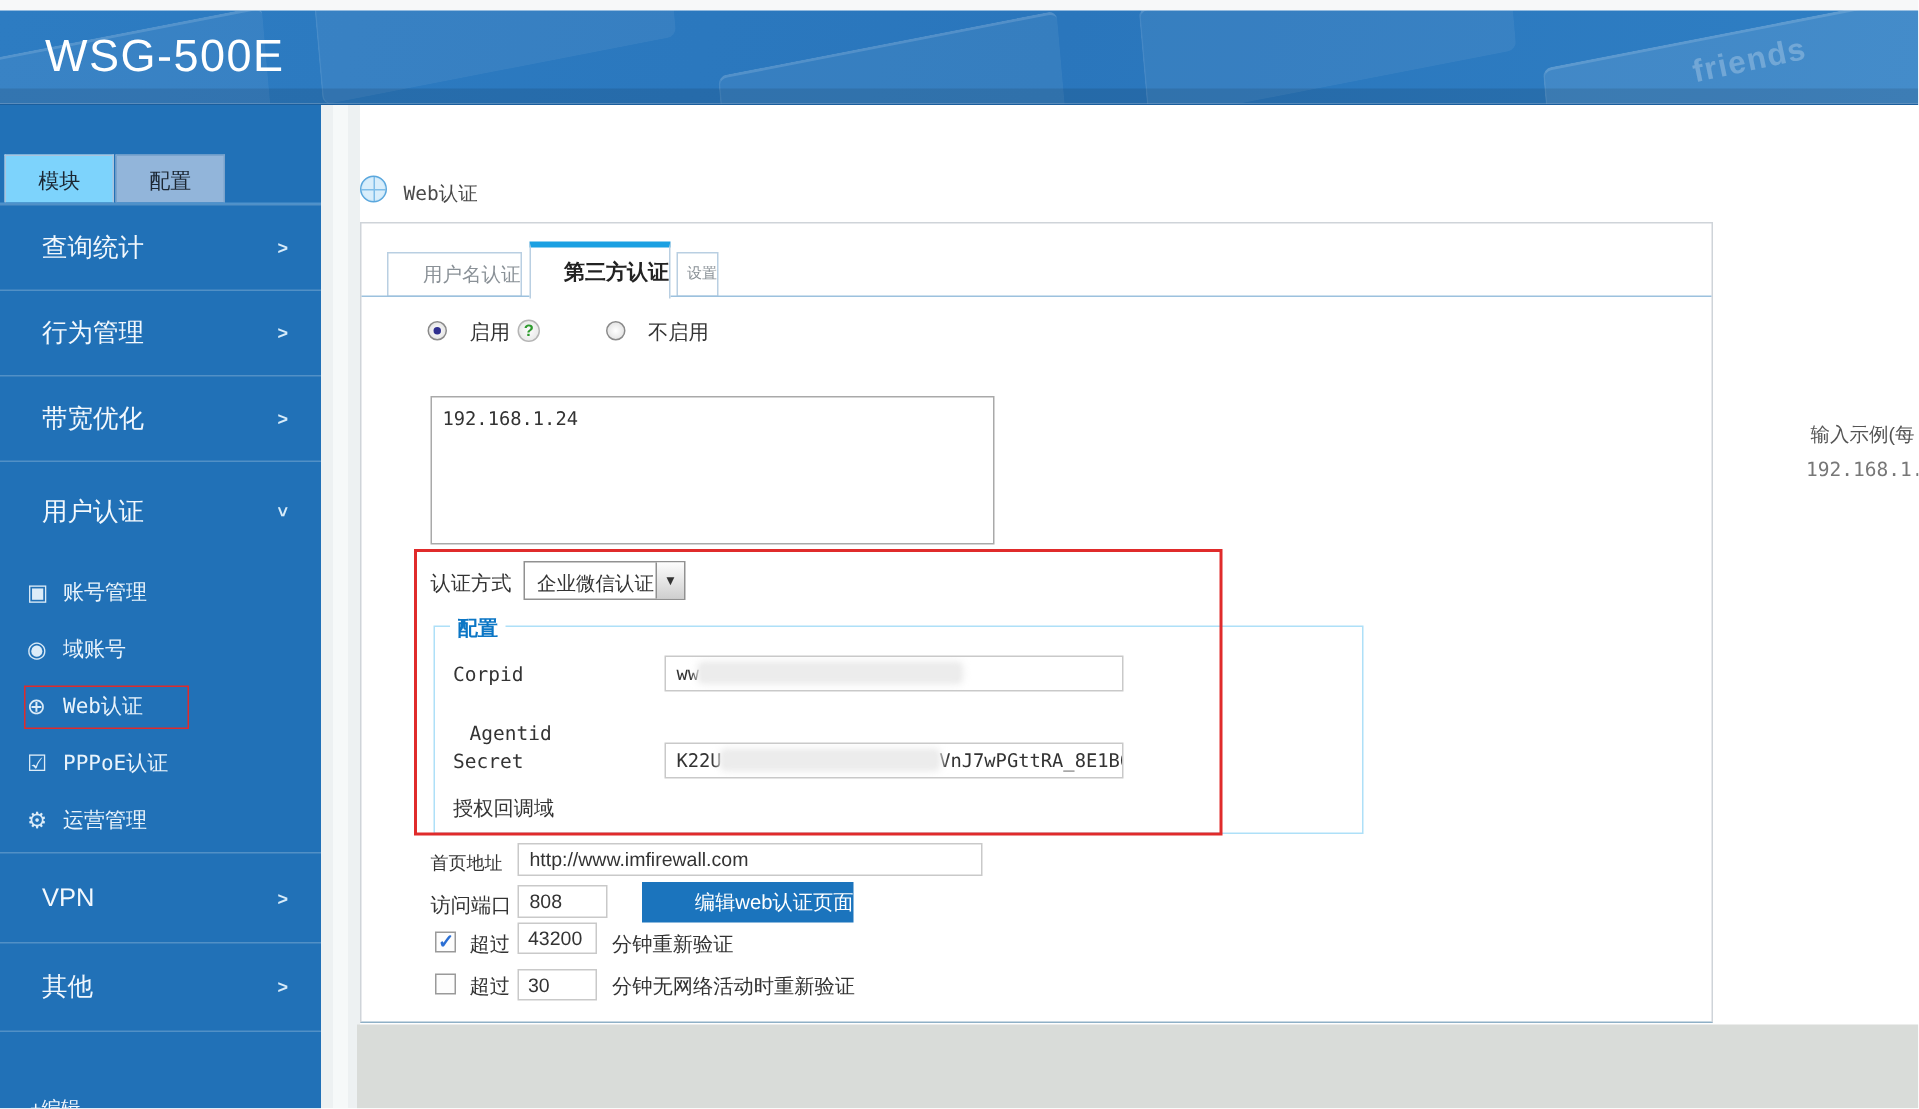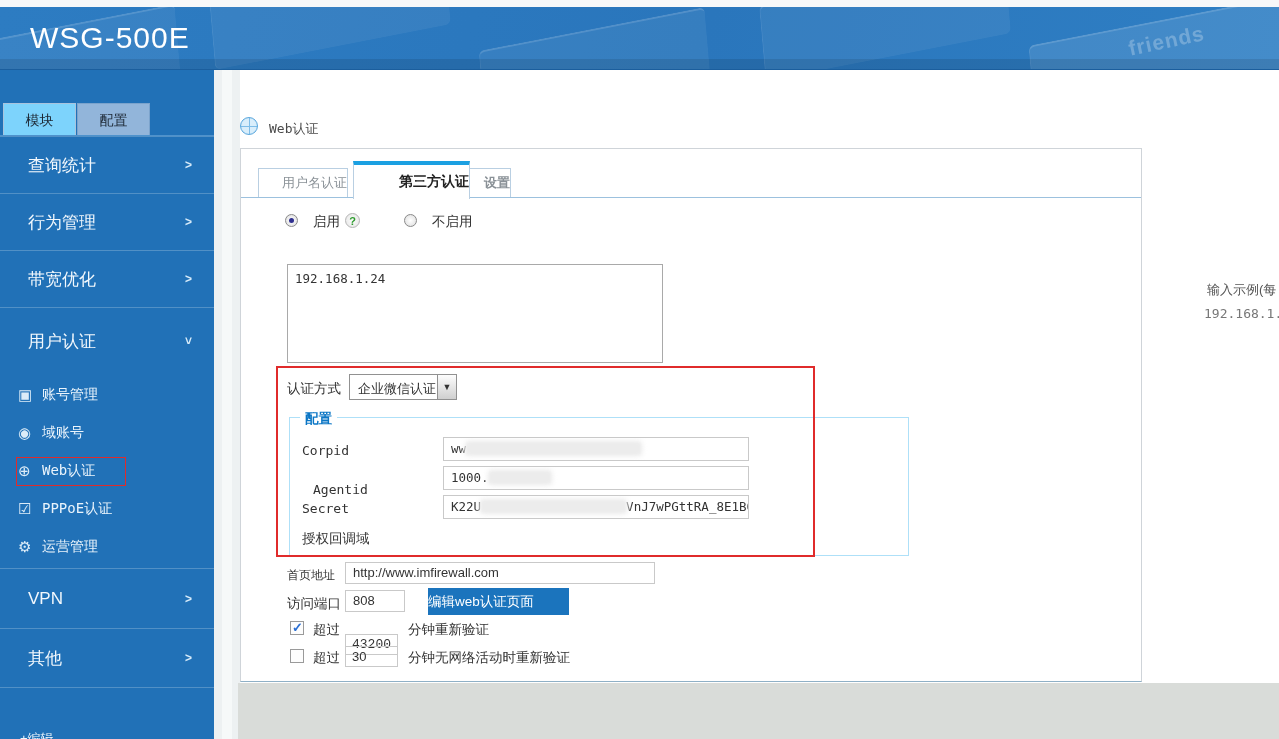--- a/index.html
+++ b/index.html
@@ -45,22 +45,22 @@
       radial-gradient(circle at 50% 50%, #d9eefb 0 60%, #a8d5f2 100%);
   }
   #breadcrumb-label { left:269px; top:120px; font-size:13px; color:#4a4a4a; font-family:"DejaVu Sans Mono","Liberation Sans",sans-serif; }
 
   #panel { left:240px; top:148px; width:902px; height:534px; background:#fff; border:1px solid #cfd4d9; border-bottom:1px solid #8fb0c6; }
 
   
   #tabstrip-line { left:241px; top:197px; width:900px; height:1px; background:#9cc1de; z-index:2; }
   .ptab { position:absolute; background:#ffffff; text-align:right; cursor:pointer; }
   #tab-user { left:258px; top:168px; width:90px; height:30px; border:1px solid #b9cfe2; line-height:28px; font-size:13px; color:#8a9197; z-index:1; }
-  #tab-third { left:353px; top:161px; width:117px; height:38px; border:1px solid #b9cfe2; border-top:4px solid #1ba0e2; border-bottom:none; line-height:32px; font-size:14px; font-weight:bold; color:#222; z-index:3; }
-  #tab-settings { left:451px; top:168px; width:60px; height:30px; border:1px solid #b9cfe2; line-height:28px; font-size:13px; color:#8a9197; z-index:1;font-weight:bold; }
+  #tab-third { left:353px; top:161px; width:94px; height:38px; border:1px solid #b9cfe2; border-top:4px solid #1ba0e2; border-bottom:none; line-height:32px; font-size:14px; font-weight:bold; color:#222; z-index:3; }
+  #tab-settings { left:451px; top:168px; width:28px; height:30px; border:1px solid #b9cfe2; line-height:28px; font-size:10px; color:#8a9197; z-index:1; }
 
   
   .radio { position:absolute; width:13px; height:13px; border-radius:50%; border:1px solid #8a8a8a; background:radial-gradient(#ffffff,#dcdcdc); cursor:pointer; }
   .radio.sel::after { content:""; position:absolute; left:3px; top:3px; width:5px; height:5px; border-radius:50%; background:#2f2f8f; }
   #radio-enable { left:285px; top:214px; }
   #radio-disable { left:404px; top:214px; }
   #lbl-enable { left:313px; top:213px; font-size:13.5px; color:#333; }
   #lbl-disable { left:432px; top:213px; font-size:13.5px; color:#333; }
   #help-icon { left:345px; top:213px; width:15px; height:15px; border-radius:50%; border:1px solid #b5b5b5; background:radial-gradient(#fdfdfd,#e3e3e3); color:#2d9a2d; font-size:11px; font-weight:bold; text-align:center; line-height:15px; cursor:pointer; }
 
@@ -84,21 +84,21 @@
   .f-input { position:absolute; left:443px; width:306px; height:24px; border:1px solid #c9c9c9; background:#fff; font-size:12.5px; color:#333; line-height:22px; padding-left:7px; white-space:nowrap; overflow:hidden; font-family:"DejaVu Sans Mono", monospace; }
   .redact { display:inline-block; height:13px; border-radius:3px; background:#ececec; box-shadow:0 0 4px 2px #f2f2f2; filter:blur(1.5px); vertical-align:-2px; }
 
   #red-box { left:276px; top:366px; width:539px; height:191px; border:2px solid #e02b2b; pointer-events:none; z-index:5; }
 
   
   #home-label { left:287px; top:567px; font-size:12px; color:#333; }
   #home-input { left:345px; top:562px; width:310px; height:22px; border:1px solid #c9c9c9; font-size:13px; color:#333; line-height:20px; padding-left:7px; }
   #port-label { left:287px; top:595px; font-size:13.5px; color:#333; }
   #port-input { left:345px; top:590px; width:60px; height:22px; border:1px solid #c9c9c9; font-size:13px; color:#333; line-height:20px; padding-left:7px; }
-  #edit-web-btn { left:428px; top:588px; width:141px; height:27px; background:#1b74bd; color:#ffffff; font-size:13.5px; text-align:left; line-height:27px; cursor:pointer; }
+  #edit-web-btn { left:428px; top:588px; width:141px; height:27px; background:#1b74bd; color:#ffffff; font-size:13.5px; text-align:right; line-height:27px; cursor:pointer; }
 
   .checkbox { position:absolute; width:14px; height:14px; border:1px solid #9a9a9a; background:#fdfdfd; cursor:pointer; }
   .checkbox.on::after { content:"\2713"; position:absolute; left:1px; top:-2px; color:#2b6fd4; font-size:13px; font-weight:bold; }
   #chk1 { left:290px; top:621px; }
   #chk2 { left:290px; top:649px; }
   .to-label { position:absolute; font-size:13.5px; color:#333; }
   .to-input { position:absolute; left:345px; width:53px; height:21px; border:1px solid #c9c9c9; font-size:13px; color:#333; line-height:19px; padding-left:6px; }
 </style>
 </head>
 <body>
@@ -207,38 +207,37 @@
     <span class="dd">▼</span>
   </div>
 
   <div class="abs" id="config-fieldset"></div>
   <div class="abs" id="config-legend">配置</div>
 
   <div class="f-label" style="top:443px;">Corpid</div>
   <div class="f-input" style="top:437px;"><span>ww</span><span class="redact" style="width:175px;"></span></div>
 
   <div class="f-label" style="top:482px;margin-left:11px;">Agentid</div>
-  <div class="f-input" style="top:466px;"><span>1000.</span><span class="redact" style="width:62px;"></span></div>
 
   <div class="f-label" style="top:501px;">Secret</div>
   <div class="f-input" style="top:495px;"><span>K22U</span><span class="redact" style="width:145px;"></span><span>VnJ7wPGttRA_8E1B0</span></div>
 
   <div class="f-label cjk" style="top:530px;">授权回调域</div>
 
   <div class="abs" id="red-box"></div>
 
   <div class="abs" id="home-label">首页地址</div>
   <div class="abs" id="home-input">http://www.imfirewall.com</div>
   <div class="abs" id="port-label">访问端口</div>
   <div class="abs" id="port-input">808</div>
   <div class="abs" id="edit-web-btn">编辑web认证页面</div>
 
   <div class="checkbox on" id="chk1"></div>
   <div class="to-label" style="left:313px; top:621px;">超过</div>
-  <div class="to-input" style="top:634px;font-family:Liberation Mono, monospace;">43200</div>
+  <div class="to-input" style="top:615px;">43200</div>
   <div class="to-label" style="left:408px; top:621px;">分钟重新验证</div>
 
   <div class="checkbox" id="chk2"></div>
   <div class="to-label" style="left:313px; top:649px;">超过</div>
   <div class="to-input" style="top:646px;">30</div>
   <div class="to-label" style="left:408px; top:649px;">分钟无网络活动时重新验证</div>
 
 </div>
 
 </body></html>

